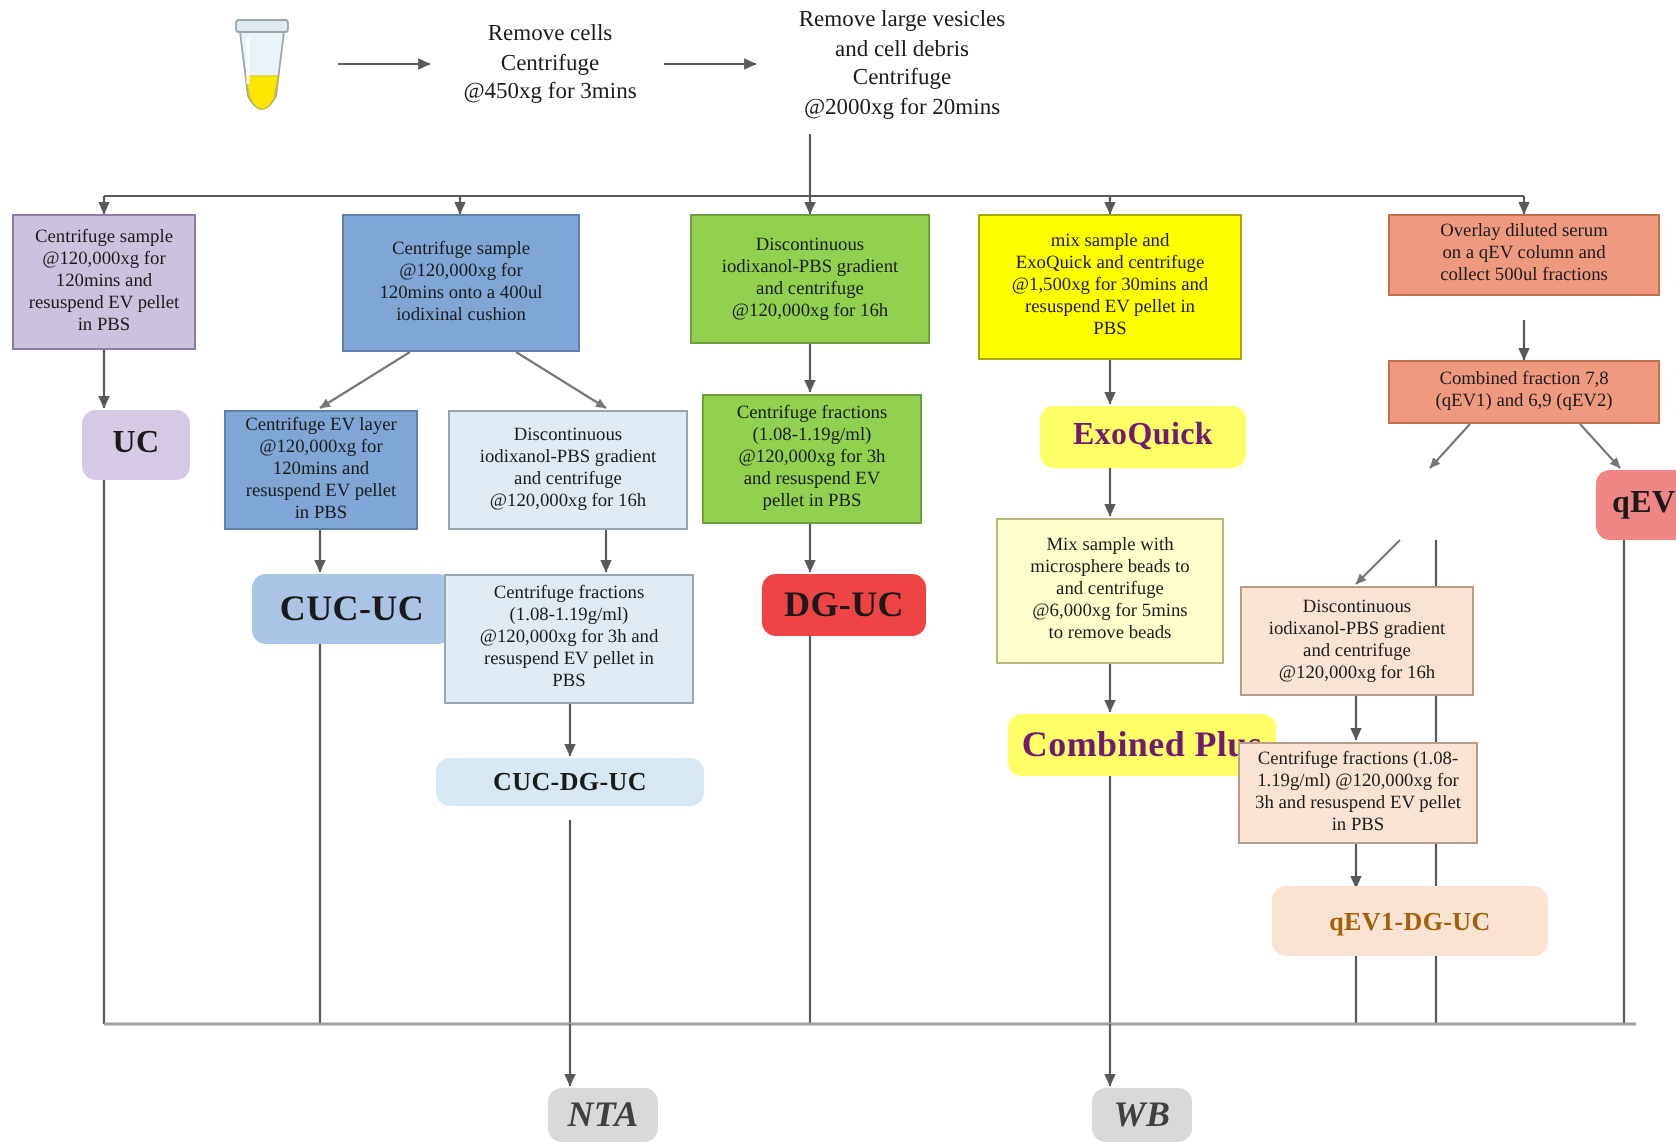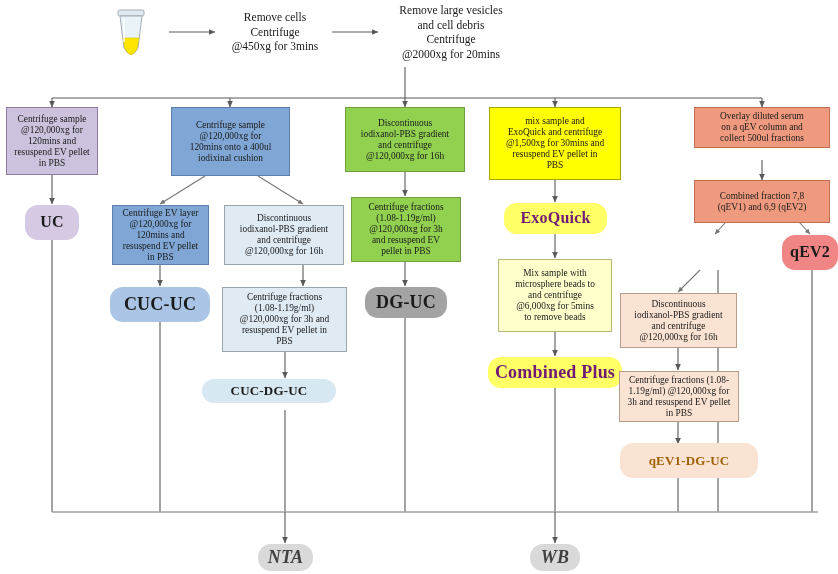--- a/index.html
+++ b/index.html
@@ -30,40 +30,41 @@
     white-space: pre-line;
     padding: 2px 3px;
   }
   
   .proc {
     border: 1px solid #7a7a7a;
     font-size: 9.4px;
   }
   
   .pill {
-    border-radius: 13px;
+    border-radius: 7px;
     font-weight: bold;
     font-size: 16px;
     border: none;
     letter-spacing: 0.2px;
+    margin-left: 16px;
   }
   .pill.small { font-size: 18px; }
   .pill.tiny  { font-size: 13px; }
 
   
   .c-purple      { background: #cdc2dd; border-color: #8d7ca6; }
   .c-purple-pill { background: #d6c9e4; color: #1a1a1a; }
 
   .c-blue        { background: #7fa6d5; border-color: #5c7fae; }
   .c-blue-pill   { background: #a9c4e4; color: #1a1a1a; }
   .c-blue-lt     { background: #dfeaf2; border-color: #9aa6ad; }
   .c-blue-lt-pill{ background: #d7e8f2; color: #1a1a1a; }
 
   .c-green       { background: #92d050; border-color: #6f9e3e; }
-  .c-green-pill  { background: #a3a3a3; color: #1a1a1a; }
+  .c-green-pill  { background: #ef4444; color: #1a1a1a; }
 
   .c-yellow      { background: #ffff00; border-color: #a6a600; }
   .c-yellow-lt   { background: #ffffcc; border-color: #b7b77a; }
   .c-yellow-pill { background: #ffff66; color: #701a75; }
 
   .c-orange      { background: #ef9a7e; border-color: #c0704f; }
   .c-orange-lt   { background: #fae3d2; border-color: #b79c8b; }
   .c-qev1        { background: #fbc99a; color: #1a1a1a; }
   .c-qev2        { background: #ef8585; color: #1a1a1a; }
   .c-qev1dg      { background: #fae3d2; color: #a16207; }
@@ -232,21 +233,21 @@
 and centrifuge
 @6,000xg for 5mins
 to remove beads</div>
 
   <div class="node pill small c-yellow-pill" style="left:488px; top:357px; width:134px; height:31px;">Combined Plus</div>
 
   <div class="node proc c-orange" style="left:694px; top:107px; width:136px; height:41px;">Overlay diluted serum
 on a qEV column and
 collect 500ul fractions</div>
 
-  <div class="node proc c-orange" style="left:694px; top:180px; width:136px; height:43px;">Combined fraction 7,8
+  <div class="node proc c-orange" style="left:694px; top:180px; width:136px; height:32px;">Combined fraction 7,8
 (qEV1) and 6,9 (qEV2)</div>
 
 
   <div class="node pill c-qev2" style="left:782px; top:235px; width:56px; height:35px;">qEV2</div>
 
   <div class="node proc c-orange-lt" style="left:620px; top:293px; width:117px; height:55px;">Discontinuous
 iodixanol-PBS gradient
 and centrifuge
 @120,000xg for 16h</div>
 

